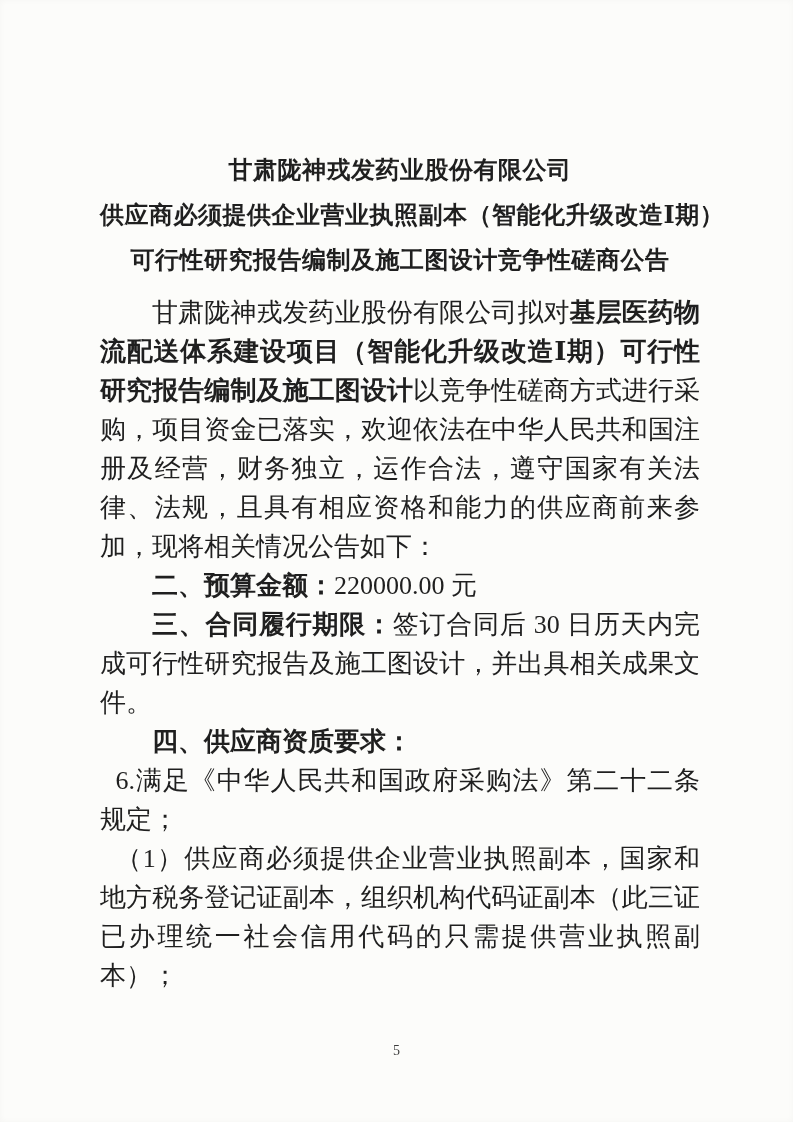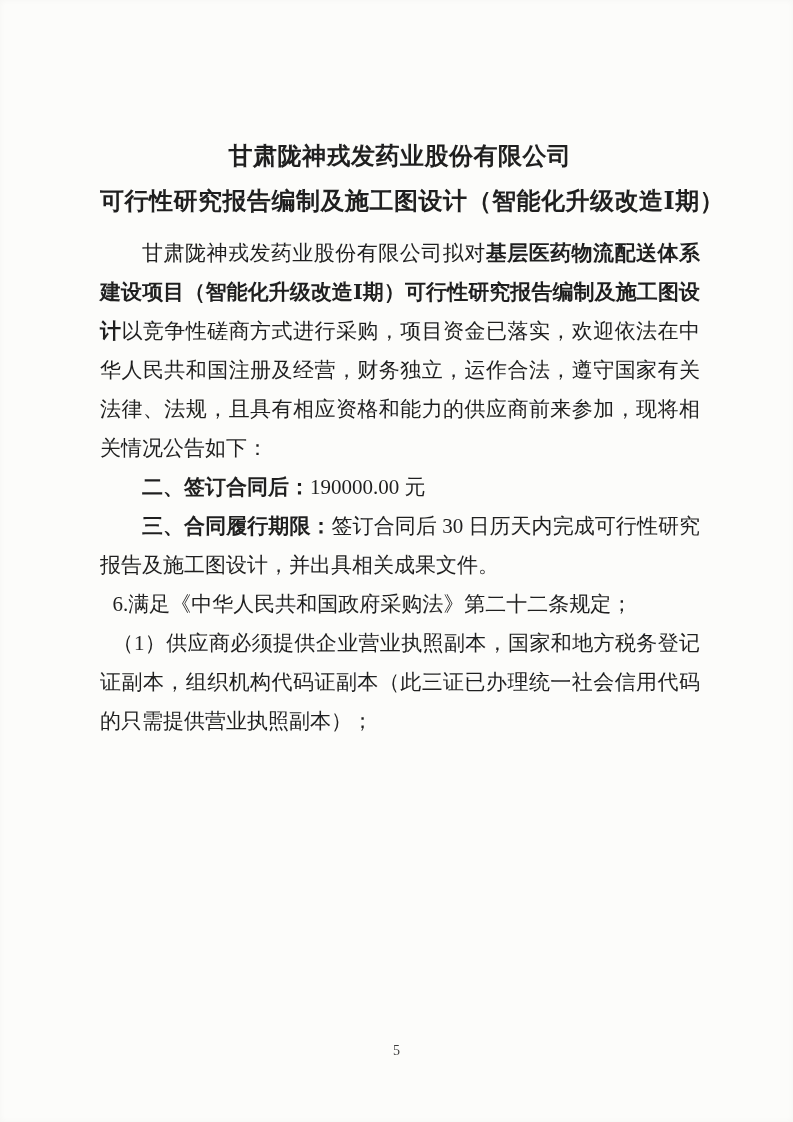--- a/index.html
+++ b/index.html
@@ -13,37 +13,37 @@
     height: 1122px;
     margin: 0 auto;
     background: #fcfcfa;
     color: #1f1f1f;
     overflow: hidden;
     box-shadow: inset 0 0 6px rgba(0,0,0,0.03);
   }
   .content {
     position: absolute;
     left: 100px;
-    top: 134px;
+    top: 148px;
     width: 600px;
   }
   .titles {
     text-align: center;
     margin-bottom: 10px;
   }
   .title-line {
     font-size: 24px;
     font-weight: bold;
     line-height: 45px;
     white-space: nowrap;
     letter-spacing: 0.5px;
   }
   .doc-body p.para {
     margin: 0;
-    font-size: 21px;
+    font-size: 26px;
     line-height: 39px;
     text-align: justify;
     text-justify: inter-ideograph;
     word-break: break-all;
   }
   .para.indent-body { text-indent: 2em; }
   .para.indent-sub  { text-indent: 0.6em; }
   .b { font-weight: bold; }
   .page-number {
     position: absolute;
@@ -55,24 +55,26 @@
     color: #3c3c3c;
   }
 </style>
 </head>
 <body>
 
 <div class="page">
   <div class="content">
     <div class="titles">
       <div class="title-line">甘肃陇神戎发药业股份有限公司</div>
-      <div class="title-line">可行性研究报告编制及施工图设计（智能化升级改造Ⅰ期）</div>
+      <div class="title-line">供应商必须提供企业营业执照副本（智能化升级改造Ⅰ期）</div>
+      <div class="title-line">可行性研究报告编制及施工图设计竞争性磋商公告</div>
     </div>
     <div class="doc-body">
         <p class="para indent-body"><span>甘肃陇神戎发药业股份有限公司拟对</span><span class="b">基层医药物流配送体系建设项目（智能化升级改造Ⅰ期）可行性研究报告编制及施工图设计</span><span>以竞争性磋商方式进行采购，项目资金已落实，欢迎依法在中华人民共和国注册及经营，财务独立，运作合法，遵守国家有关法律、法规，且具有相应资格和能力的供应商前来参加，现将相关情况公告如下：</span></p>
-        <p class="para indent-body"><span class="b">二、签订合同后：</span><span>190000.00 元</span></p>
+        <p class="para indent-body"><span class="b">二、预算金额：</span><span>220000.00 元</span></p>
         <p class="para indent-body"><span class="b">三、合同履行期限：</span><span>签订合同后 30 日历天内完成可行性研究报告及施工图设计，并出具相关成果文件。</span></p>
+        <p class="para indent-body"><span class="b">四、供应商资质要求：</span></p>
         <p class="para indent-sub"><span>6.满足《中华人民共和国政府采购法》第二十二条规定；</span></p>
         <p class="para indent-sub"><span>（1）供应商必须提供企业营业执照副本，国家和地方税务登记证副本，组织机构代码证副本（此三证已办理统一社会信用代码的只需提供营业执照副本）；</span></p>
       </div>
   </div>
   <div class="page-number">5</div>
 </div>
 
 </body></html>

